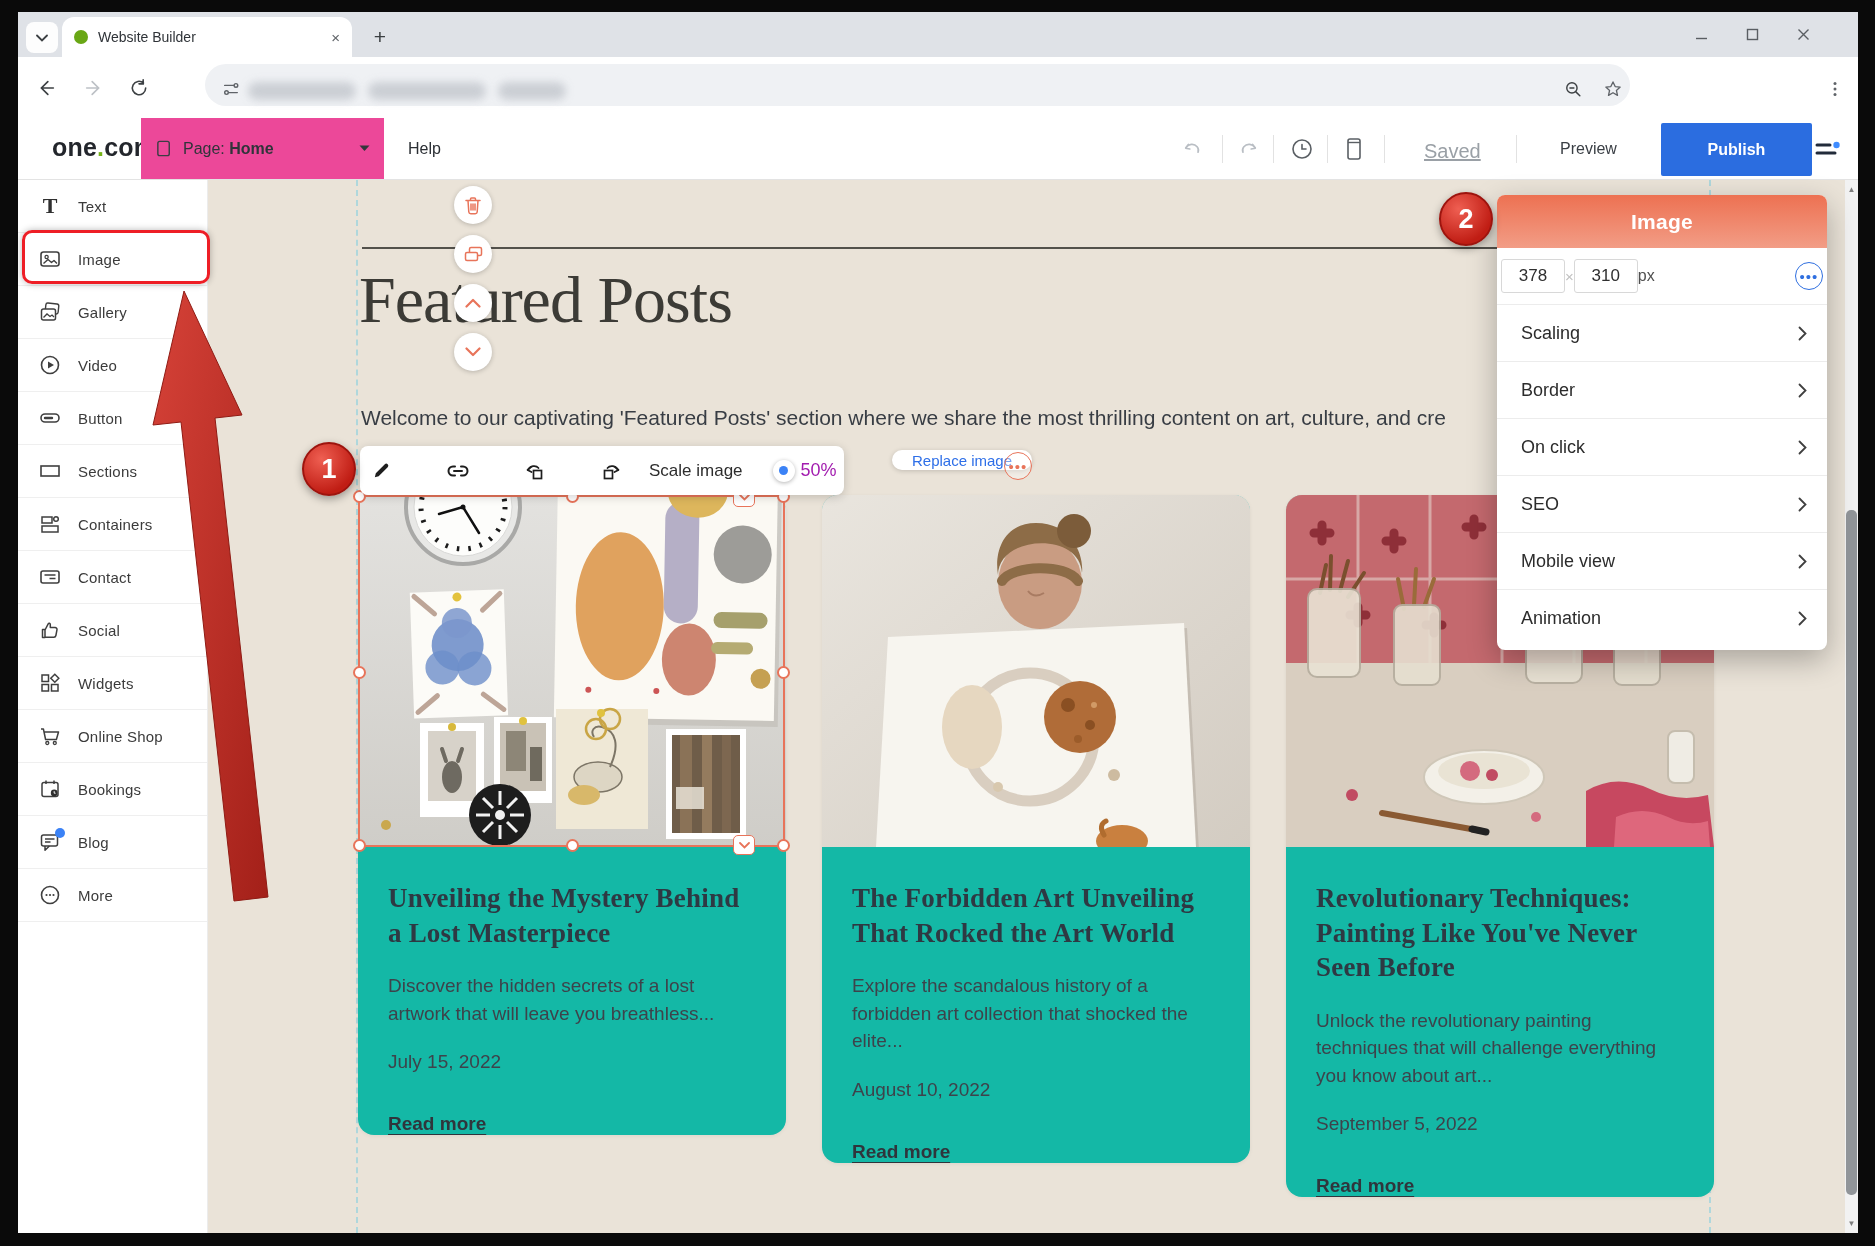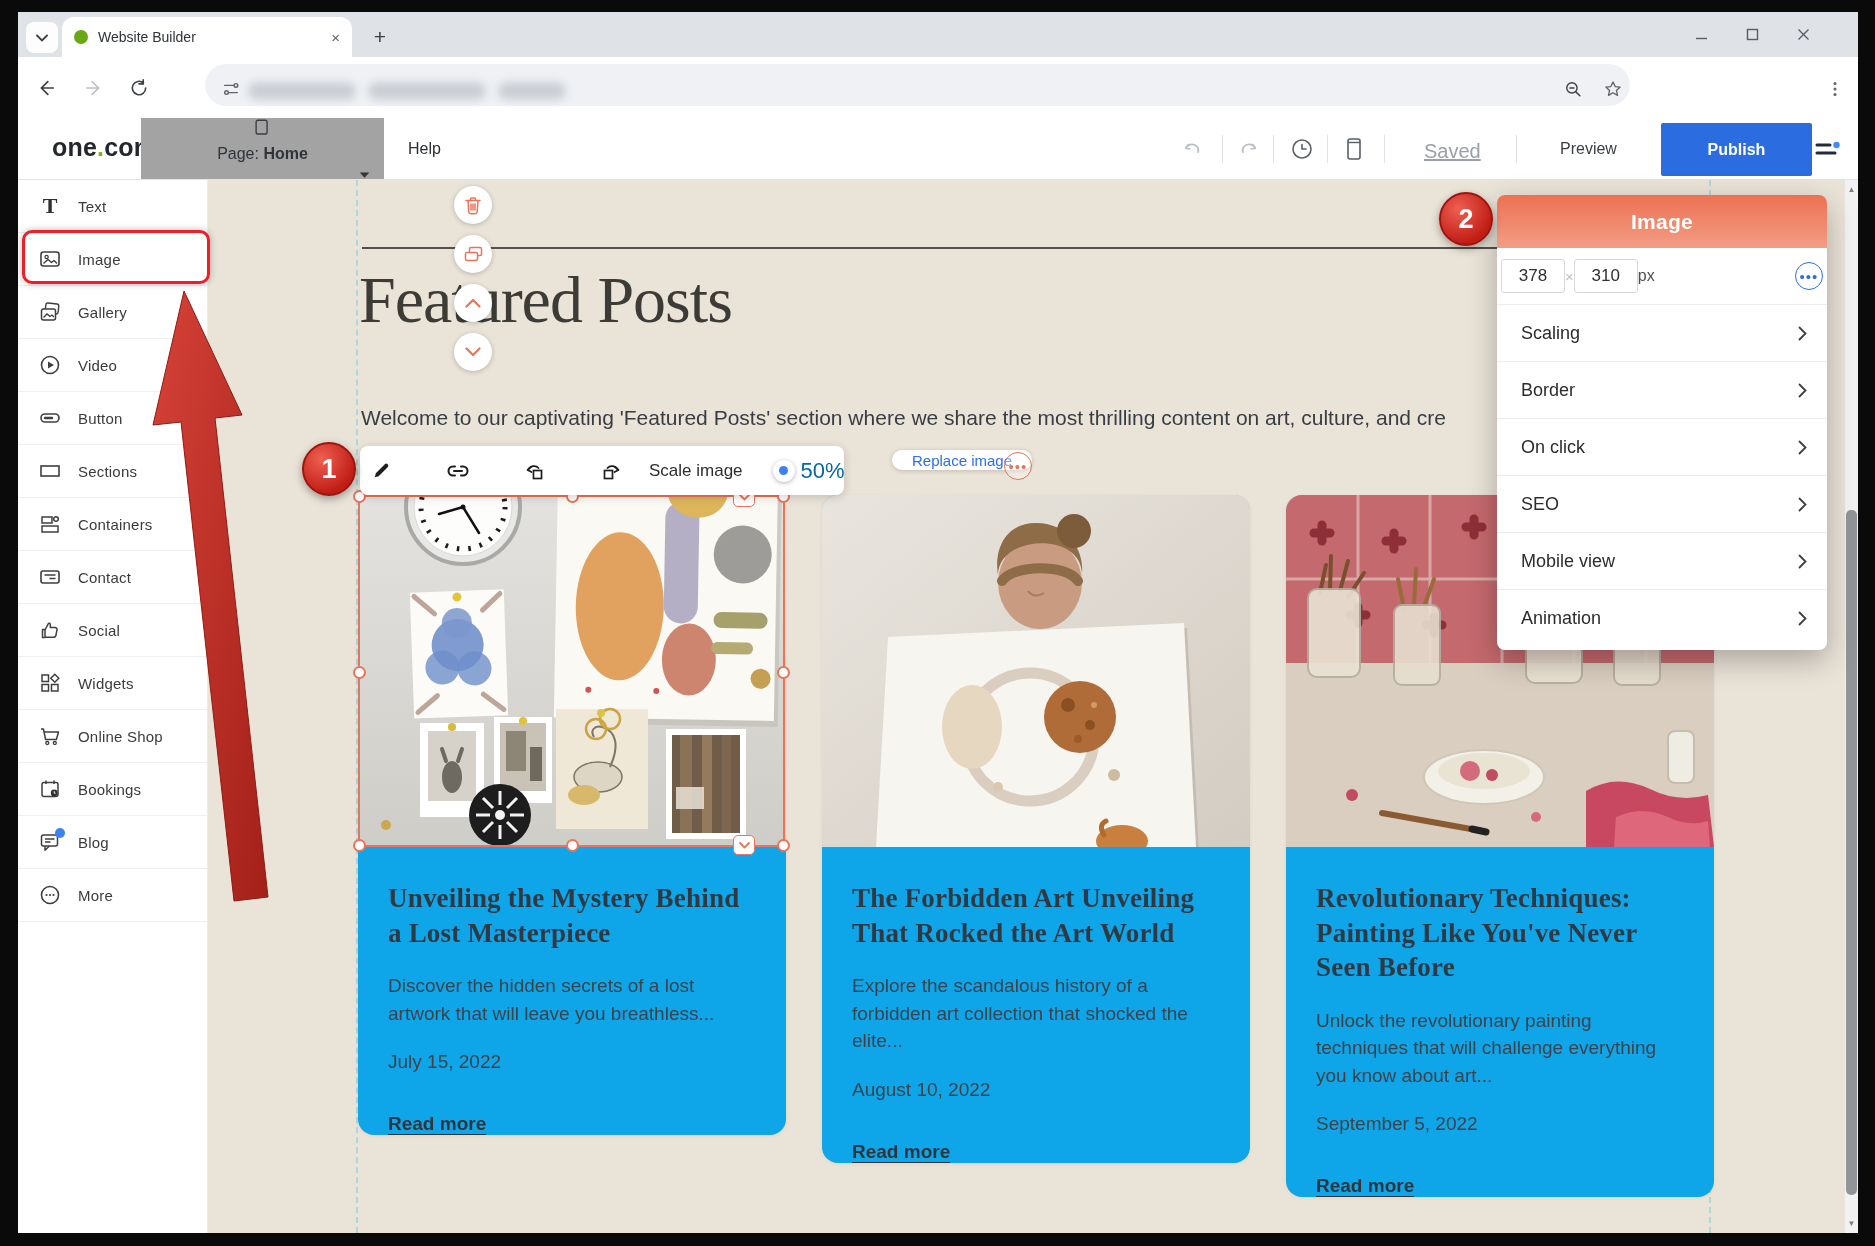--- a/index.html
+++ b/index.html
@@ -16,21 +16,21 @@
   .newtab{left:366px;top:23px;width:28px;height:28px;display:flex;align-items:center;justify-content:center;color:#3c4043;font-size:21px;}
   .winctl{top:12px;height:45px;display:flex;align-items:center;gap:38px;color:#5a5e63;}
   .navrow{left:18px;top:57px;width:1840px;height:61px;background:#fff;}
   .navic{top:75px;width:26px;height:26px;display:flex;align-items:center;justify-content:center;}
   .omnibox{left:205px;top:64px;width:1425px;height:42px;background:#eff1f4;border-radius:21px;}
   .blurblob{top:82px;height:18px;background:#c5c9cf;border-radius:9px;filter:blur(4px);opacity:.85;}
   
   .appheader{left:18px;top:118px;width:1840px;height:62px;background:#fff;border-bottom:1px solid #e3e3e3;box-sizing:border-box;}
   .logo{left:52px;top:133px;font-size:25px;font-weight:bold;color:#23262c;letter-spacing:.2px;}
   .logo .dot{color:#76b418;}
-  .pagesel{left:141px;top:118px;width:243px;height:61px;background:#a3a3a3;display:flex;align-items:center;padding:0 14px;box-sizing:border-box;gap:9px;flex-direction:column;}
+  .pagesel{left:141px;top:118px;width:243px;height:61px;background:#ec4899;display:flex;align-items:center;padding:0 14px;box-sizing:border-box;gap:9px;}
   .pagesel .lbl{font-size:16px;color:#30343a;}
   .pagesel b{font-weight:700;}
   .helpbtn{left:408px;top:140px;font-size:16px;color:#2b2f34;}
   .hdr-div{top:135px;width:1px;height:28px;background:#e2e2e2;}
   .hdr-ic{top:135px;width:28px;height:28px;display:flex;align-items:center;justify-content:center;}
   .savedlbl{left:1424px;top:140px;font-size:20px;color:#9aa0a6;text-decoration:underline;}
   .previewlbl{left:1560px;top:140px;font-size:16px;color:#3a3f45;}
   .publishbtn{left:1661px;top:123px;width:151px;height:53px;background:#2b6de0;color:#fff;font-size:16px;font-weight:600;display:flex;align-items:center;justify-content:center;border-radius:2px;}
   
   .sidebar{left:18px;top:180px;width:190px;height:1053px;background:#fff;border-right:1px solid #ececec;box-sizing:border-box;}
@@ -45,25 +45,25 @@
   .intro{left:153px;top:226px;font-size:21px;color:#383d44;white-space:nowrap;}
   .fab{left:246px;width:38px;height:38px;background:#fff;border-radius:50%;box-shadow:0 1px 5px rgba(0,0,0,.22);display:flex;align-items:center;justify-content:center;}
   
   .imgtoolbar{left:152px;top:266px;width:484px;height:49px;background:#fff;border-radius:8px;box-shadow:0 2px 10px rgba(0,0,0,.18);display:flex;align-items:center;padding:0 12px;box-sizing:border-box;z-index:6;gap:18px;}
   .tb-div{width:1px;height:26px;background:#e4e4e4;margin:0 10px;}
   .tb-ic{width:26px;height:26px;display:flex;align-items:center;justify-content:center;}
   .scale-lab{font-size:17px;color:#2d2d2d;margin:0 10px 0 10px;white-space:nowrap;}
   .slider{width:132px;height:8px;background:#dcdcdc;border-radius:4px;position:relative;}
   .slider .thumb{position:absolute;left:2px;top:-7px;width:22px;height:22px;border-radius:50%;background:#fff;box-shadow:0 1px 4px rgba(0,0,0,.3);display:flex;align-items:center;justify-content:center;}
   .slider .thumb i{width:9px;height:9px;border-radius:50%;background:#3b82f6;}
-  .scale-val{font-size:22px;color:#0369a1;margin-left:12px;}
+  .scale-val{font-size:18px;color:#a21caf;margin-left:12px;}
   .replacebtn{left:684px;top:270px;height:20px;padding:0 20px;background:#fff;border-radius:16px;color:#2e6fe8;font-size:15px;font-weight:400;display:flex;align-items:center;box-shadow:0 1px 5px rgba(0,0,0,.18);z-index:6;}
   .morecirc{left:796px;top:272px;width:28px;height:28px;border-radius:50%;border:1.5px solid #e8745a;color:#e8745a;display:flex;align-items:center;justify-content:center;font-size:15px;letter-spacing:1px;background:rgba(255,255,255,.35);z-index:6;box-sizing:border-box;}
   
-  .card{top:315px;width:428px;background:#0ea5e9;border-radius:16px;overflow:hidden;box-shadow:0 1px 4px rgba(0,0,0,.06);}
+  .card{top:315px;width:428px;background:#14b8a6;border-radius:16px;overflow:hidden;box-shadow:0 1px 4px rgba(0,0,0,.06);}
   .card .imgwrap{width:428px;height:352px;overflow:hidden;background:#ddd;}
   .card .body{padding:26px 30px 0 30px;}
   .card h3{margin:8px 0 0 0;font-family:"Liberation Serif",serif;font-size:27px;line-height:1.28;font-weight:600;color:#2e3943;letter-spacing:.2px;}
   .card p{margin:22px 0 0 0;font-size:19px;line-height:1.45;color:#3d434b;}
   .card .date{margin-top:24px;font-size:19px;color:#3d434b;}
   .card .rm{display:inline-block;margin-top:40px;font-size:19px;font-weight:600;color:#2f353c;text-decoration:underline;text-underline-offset:4px;}
   
   .selrect{left:150px;top:315px;width:427px;height:352px;border:2px solid #e8745a;box-sizing:border-box;z-index:5;}
   .hdl{position:absolute;width:13px;height:13px;border-radius:50%;background:#fff;border:2px solid #e8745a;box-sizing:border-box;}
   .hdl2{position:absolute;width:22px;height:20px;border-radius:5px;background:#fff;border:1.5px solid #e8745a;box-sizing:border-box;color:#e8745a;display:flex;align-items:center;justify-content:center;}

